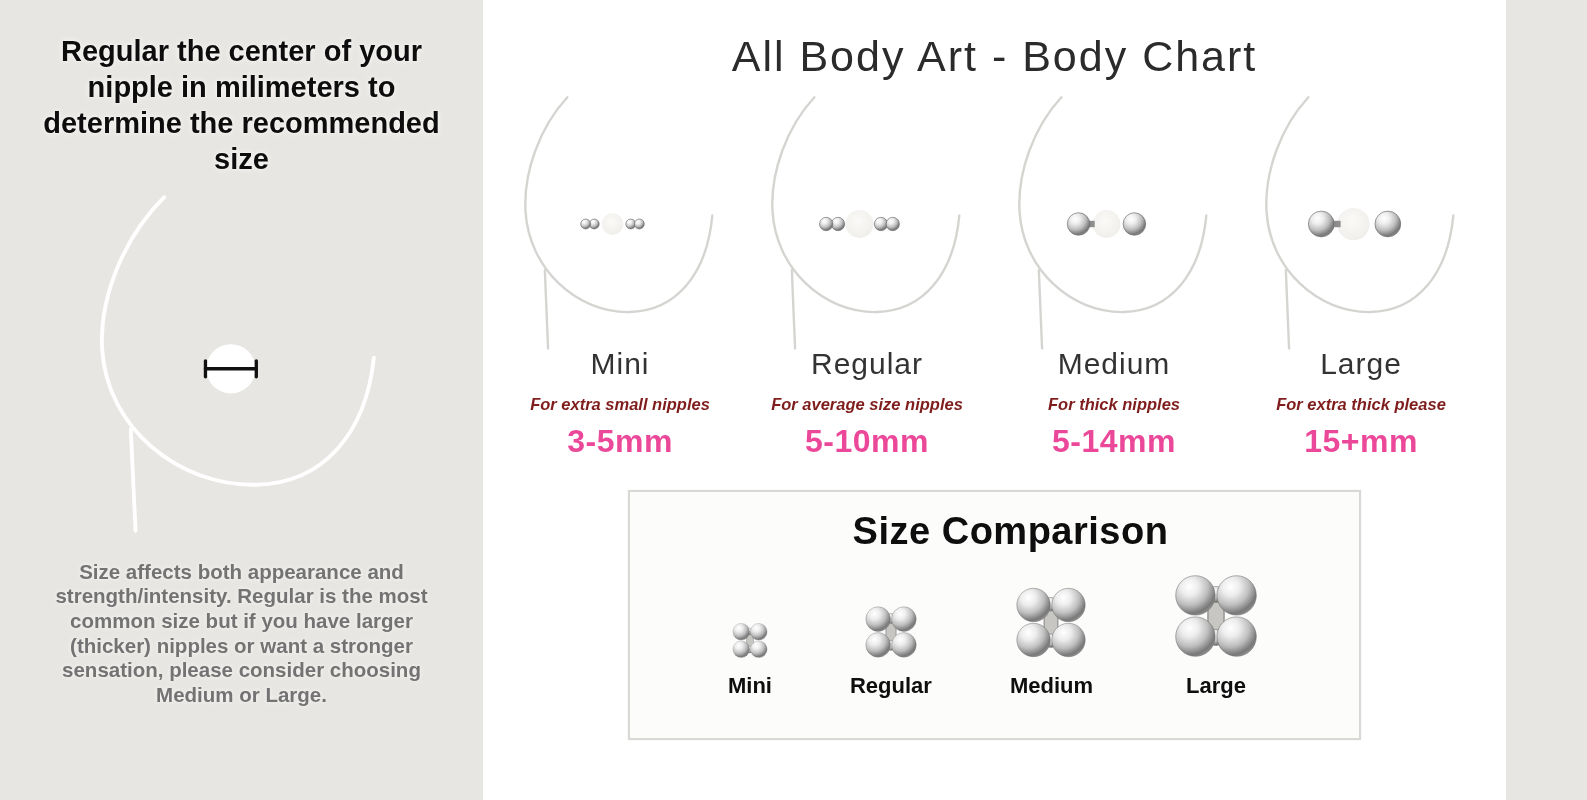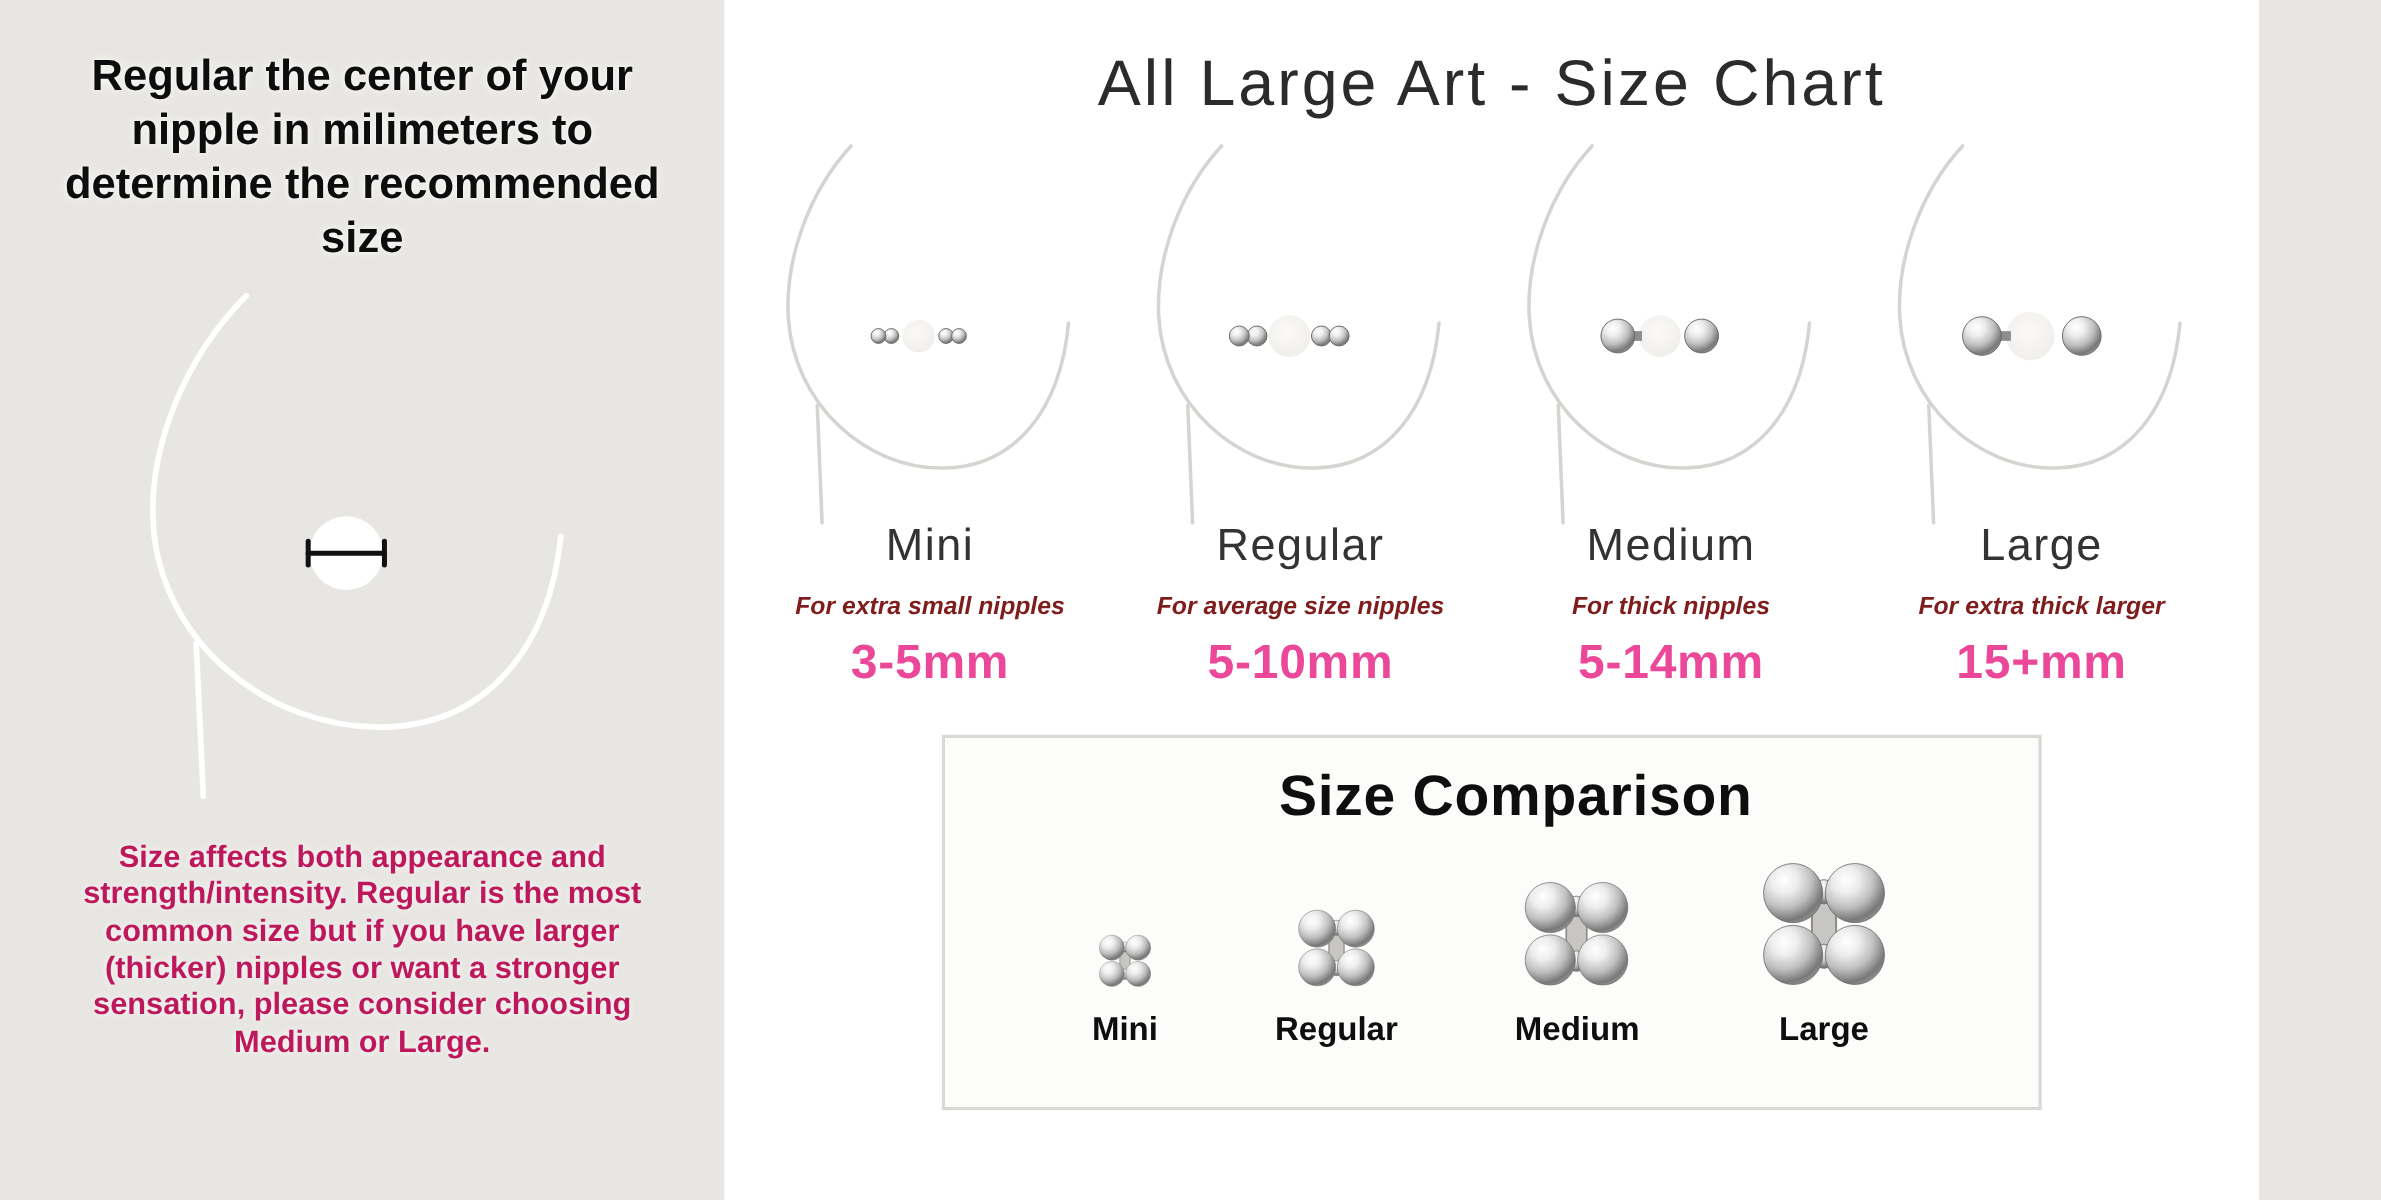--- a/index.html
+++ b/index.html
@@ -17,21 +17,21 @@
   .headline{
     padding:34px 30px 0 30px;
     font-size:29px;font-weight:800;line-height:1.24;
     text-align:center;color:#0d0d0d;
     text-shadow:0 0 6px rgba(255,255,255,.85), 0 0 2px rgba(255,255,255,.7);
   }
   .sidebar-illus{display:block;margin:16px auto 0 auto;}
   .note{
     padding:26px 38px 0 38px;
     font-size:20.5px;font-weight:700;line-height:1.2;
-    text-align:center;color:#be185d;
+    text-align:center;color:#737373;
     text-shadow:0 0 5px rgba(255,255,255,.8);
   }
   
   .right-strip{
     position:absolute;right:0;top:0;width:81px;height:800px;
     background:#e8e6e2;
   }
   
   .main{position:absolute;left:483px;top:0;width:1023px;height:800px;background:#fff;}
   .page-title{
@@ -110,21 +110,21 @@
       <line x1="104" y1="105" x2="104" y2="115"></line>
     </g>
   </svg>
 
   <div class="note">Size affects both appearance and strength/intensity. Regular is the most common size but if you have larger (thicker) nipples or want a stronger sensation, please consider choosing Medium or Large.</div>
 </div>
 
 <div class="right-strip"></div>
 
 <div class="main">
-  <div class="page-title">All Large Art - Size Chart</div>
+  <div class="page-title">All Body Art - Body Chart</div>
 
   <div class="columns">
 
     <div class="size-col">
       <svg class="breast" viewBox="0 0 190 240">
         <path class="bcurve" d="M46 2 C20 30, 5 72, 7 108 C10 162, 55 203, 104 202 C148 201, 176 166, 181 112"></path>
         <path class="bcurve" d="M25 163 C26 186, 27 210, 28 236"></path>
         <g>
           <circle cx="88" cy="120" r="10" fill="url(#nipGrad)"></circle>
           <circle class="ball" cx="71" cy="120" r="4.6" fill="url(#metalGrad)"></circle>
@@ -178,21 +178,21 @@
         <path class="bcurve" d="M25 163 C26 186, 27 210, 28 236"></path>
         <g>
           <circle cx="88" cy="120" r="15" fill="url(#nipGrad)"></circle>
           <rect x="68" y="117" width="8" height="6" fill="#8d8d8d"></rect>
           <rect x="114" y="117" width="8" height="6" fill="#8d8d8d"></rect>
           <circle class="ball" cx="58" cy="120" r="12" fill="url(#metalGrad)"></circle>
           <circle class="ball" cx="120" cy="120" r="12" fill="url(#metalGrad)"></circle>
         </g>
       </svg>
       <div class="size-name">Large</div>
-      <div class="size-desc">For extra thick larger</div>
+      <div class="size-desc">For extra thick please</div>
       <div class="size-range">15+mm</div>
     </div>
 
   </div>
 
   <div class="comparison">
     <div class="comparison-title">Size Comparison</div>
     <div class="comparison-row">
 
       <div class="comp-item">

